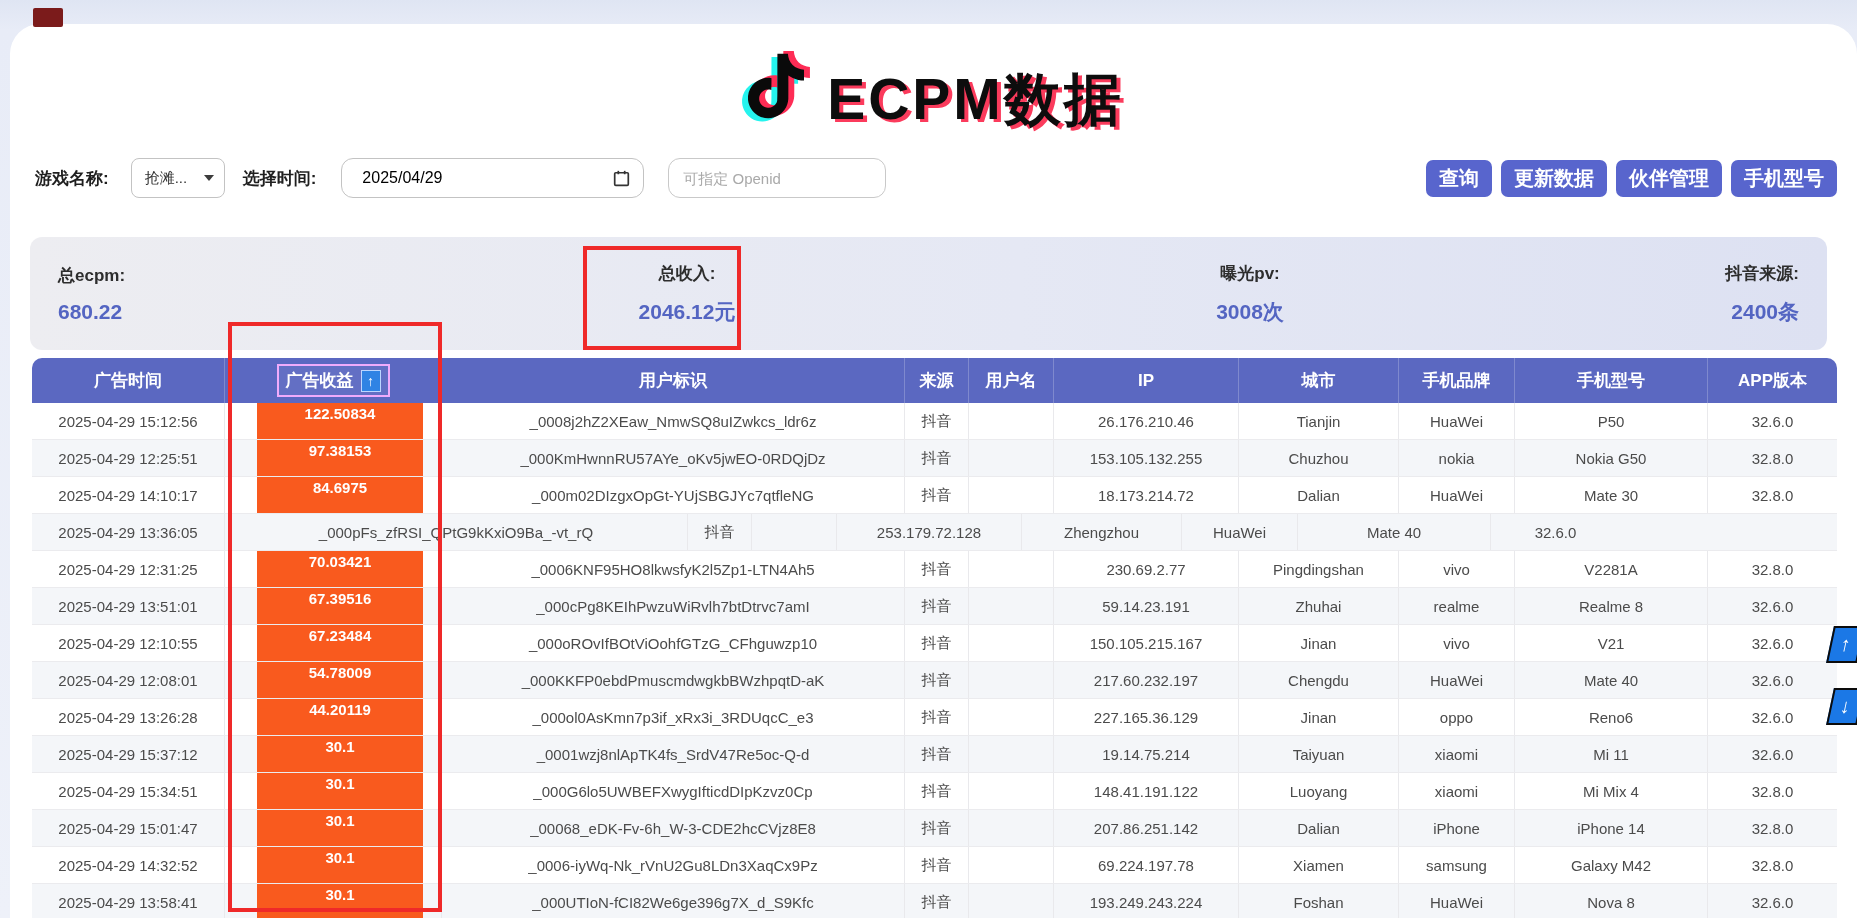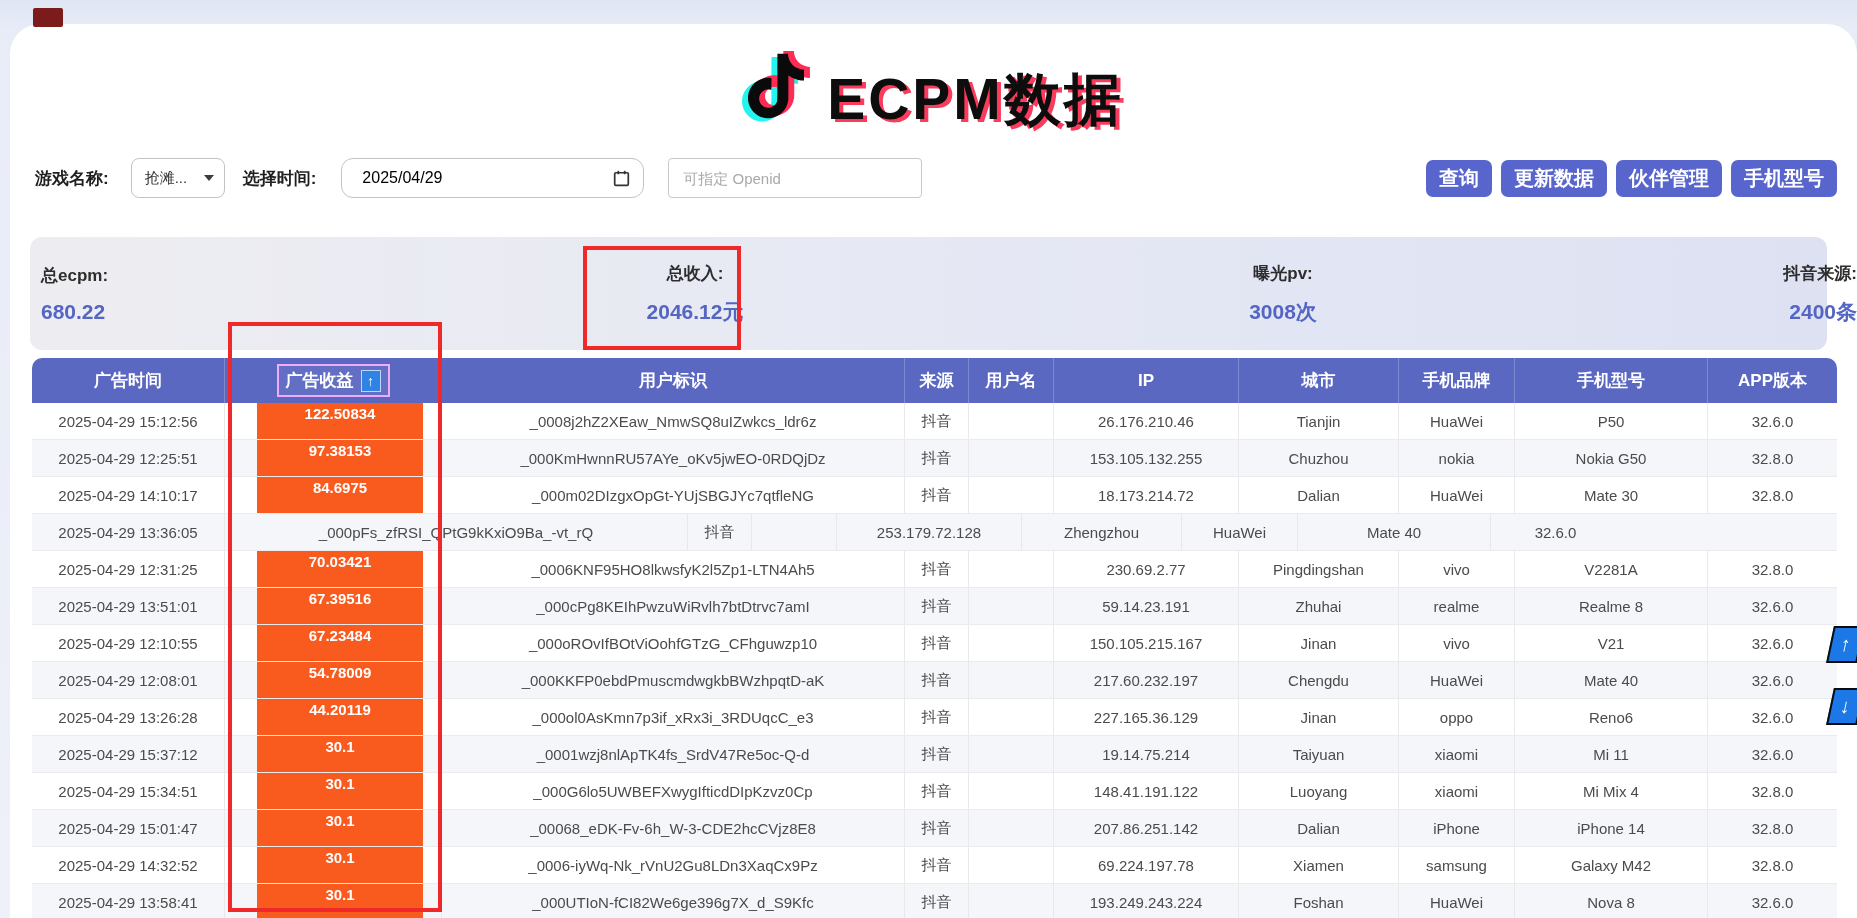--- a/index.html
+++ b/index.html
@@ -27,33 +27,33 @@
   .f-label { font-weight:bold; font-size:17px; color:#1f1f1f; white-space:nowrap; }
   .select { margin-left:22px; width:94px; height:40px; border:1px solid #c3c3c3;
     border-radius:8px; display:flex; align-items:center; justify-content:space-between;
     padding:0 10px 0 13px; font-size:15px; color:#333; background:#fff; cursor:pointer; }
   .chev { width:0; height:0; border-left:5px solid transparent; border-right:5px solid transparent;
     border-top:6px solid #3c3c3c; }
   .lbl-time { margin-left:18px; }
   .date-input { margin-left:25px; width:303px; height:40px; border:1px solid #c3c3c3;
     border-radius:12px; display:flex; align-items:center; justify-content:space-between;
     padding:0 13px 0 20px; font-size:16px; color:#000000; background:#fff; cursor:pointer; }
-  .openid-input { margin-left:24px; width:254px; height:40px; border:1px solid #c9c9c9;
-    border-radius:4px; padding:0 14px; font-size:15px; color:#333; outline:none; background:#fff; }
+  .openid-input { margin-left:24px; width:218px; height:40px; border:1px solid #c9c9c9;
+    border-radius:12px; padding:0 14px; font-size:15px; color:#333; outline:none; background:#fff; }
   .openid-input::placeholder { color:#a9a9a9; }
   .btn-group { margin-left:auto; display:flex; gap:9px; }
   .btn { height:37px; padding:0 13px; background:#5865cd; color:#fff; font-size:20px;
     font-weight:bold; border:none; border-radius:7px; display:flex; align-items:center;
     cursor:pointer; white-space:nowrap; font-family:inherit; }
 
   
   .stats { position:absolute; top:237px; left:30px; width:1797px; height:113px;
     border-radius:12px; background:linear-gradient(90deg,#ededf1 0%,#e5e8f4 55%,#dde1f2 100%);
     display:grid; grid-template-columns:400px 458px 668px 215px; align-items:center;
-    padding:0 20px 0 11px; z-index:1;gap:25px; }
+    padding:0 20px 0 28px; z-index:1; }
   .stat { display:flex; flex-direction:column; gap:13px; align-items:center; }
   .stat.left { align-items:flex-start; }
   .stat.right { align-items:flex-end; }
   .stat-label { font-size:17px; font-weight:bold; color:#2d2d2d; }
   .stat-value { font-size:21px; font-weight:bold; color:#5465c2; }
 
   
   .anno { position:absolute; border:4px solid #ef2929; background:transparent;
     pointer-events:none; z-index:50; }
   .anno-income { left:583px; top:246px; width:158px; height:104px; }

